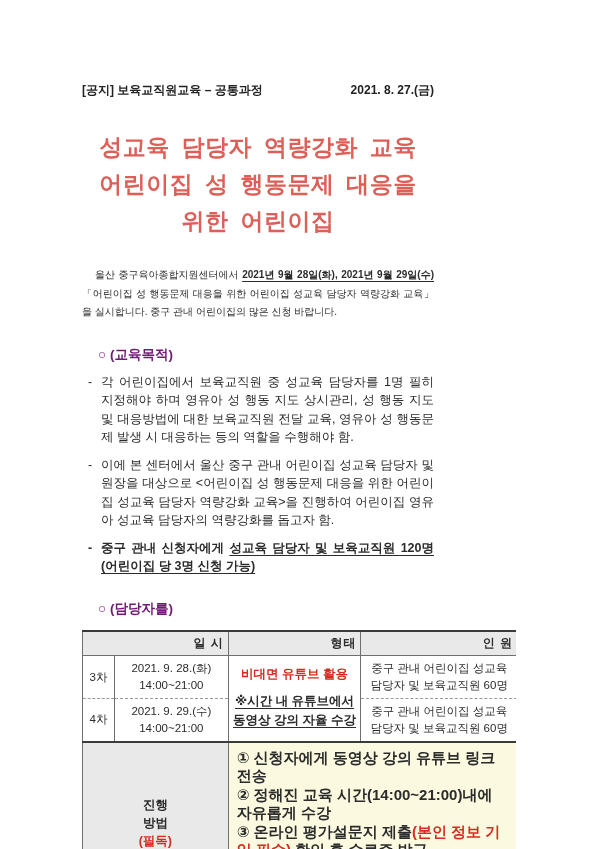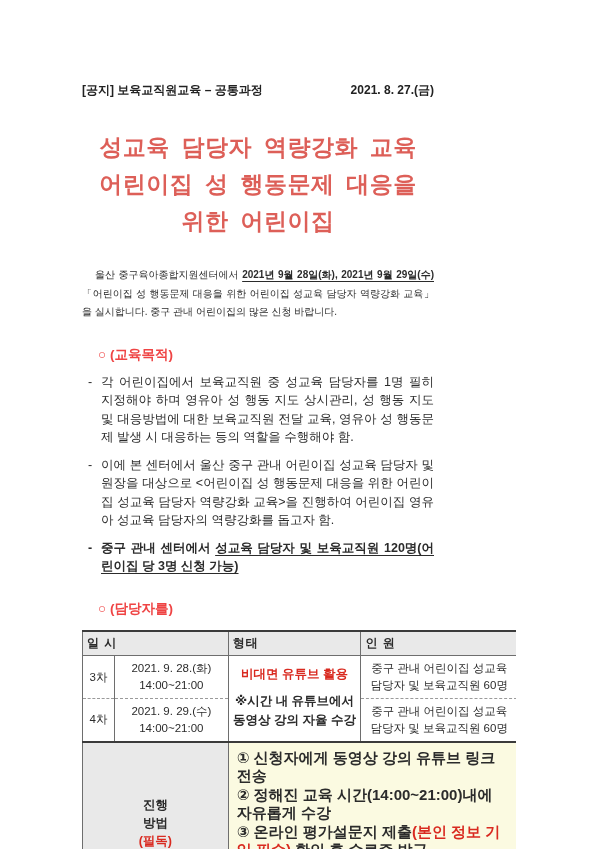--- a/index.html
+++ b/index.html
@@ -39,21 +39,21 @@
   
   .intro {
     margin: 26px 0 0 0;
     font-size: 10px; line-height: 18.5px;
     text-align: justify;
     text-indent: 13px;
   }
   
   .section-heading {
     margin: 24px 0 0 16px;
-    font-size: 13.5px; font-weight: bold; color: #ef4444;
+    font-size: 13.5px; font-weight: bold; color: #701a75;
   }
   .bullet {
     display: flex;
     margin: 9px 0 0 6px;
     font-size: 12.5px; line-height: 18.5px;
   }
   .bullet .marker { flex: 0 0 13px; }
   .bullet .bullet-text { flex: 1; text-align: justify; }
   .section-target .bullet { font-weight: bold; }
   
@@ -72,34 +72,34 @@
   }
   .schedule-table th, .schedule-table td {
     border: 1px solid #6e6e6e;
     padding: 2px 4px;
     vertical-align: middle;
   }
   .schedule-table tr.head th {
     background: var(--label-gray);
     height: 25px;
     font-size: 12px; font-weight: bold;
-    text-align: left;
+    text-align: right;
     letter-spacing: 1px;
   }
   tr.round td { height: 43px; text-align: center; line-height: 17px; }
   tr.r3 td { border-bottom: 1px dashed #9a9a9a; }
   tr.r4 td { border-top-width: 0; }
   td.format-cell { border-bottom: 1px solid #6e6e6e !important; margin-top: 23px; }
   .format-red {
     color: var(--bright-red); font-weight: bold; font-size: 12.5px;
     margin-bottom: 9px;
   }
   .format-u {
     font-weight: bold; font-size: 12.5px;
-    text-underline-offset: 3px;
+    text-decoration: underline; text-underline-offset: 3px;
     line-height: 19px;
   }
   td.label-cell {
     background: var(--label-gray);
     text-align: center; font-weight: bold; font-size: 12.5px;
     line-height: 18px;
   }
   tr.method-row td { border-top: 2px solid #3b3b3b; }
   td.method-cell {
     background: var(--highlight-yellow);
@@ -133,21 +133,21 @@
     </div>
     <div class="bullet">
       <span class="marker">-</span>
       <span class="bullet-text"><span>이에 본 센터에서 울산 중구 관내 어린이집 성교육 담당자 및 원장을 대상으로 &lt;어린이집 성 행동문제 대응을 위한 어린이집 성교육 담당자 역량강화 교육&gt;을 진행하여 어린이집 영유아 성교육 담당자의 역량강화를 돕고자 함.</span></span>
     </div>
   </div>
 
   <div class="section section-target">
     <div class="bullet">
       <span class="marker">-</span>
-      <span class="bullet-text"><span>중구 관내 센터에서 </span><span class="u">성교육 담당자 및 보육교직원 120명(어린이집 당 3명 신청 가능)</span></span>
+      <span class="bullet-text"><span>중구 관내 신청자에게 </span><span class="u">성교육 담당자 및 보육교직원 120명(어린이집 당 3명 신청 가능)</span></span>
     </div>
   </div>
 
   <div class="section section-schedule">
     <div class="section-heading">○ (담당자를)</div>
 
     <table class="schedule-table">
       <colgroup>
         <col style="width:32px">
           <col style="width:114px">

